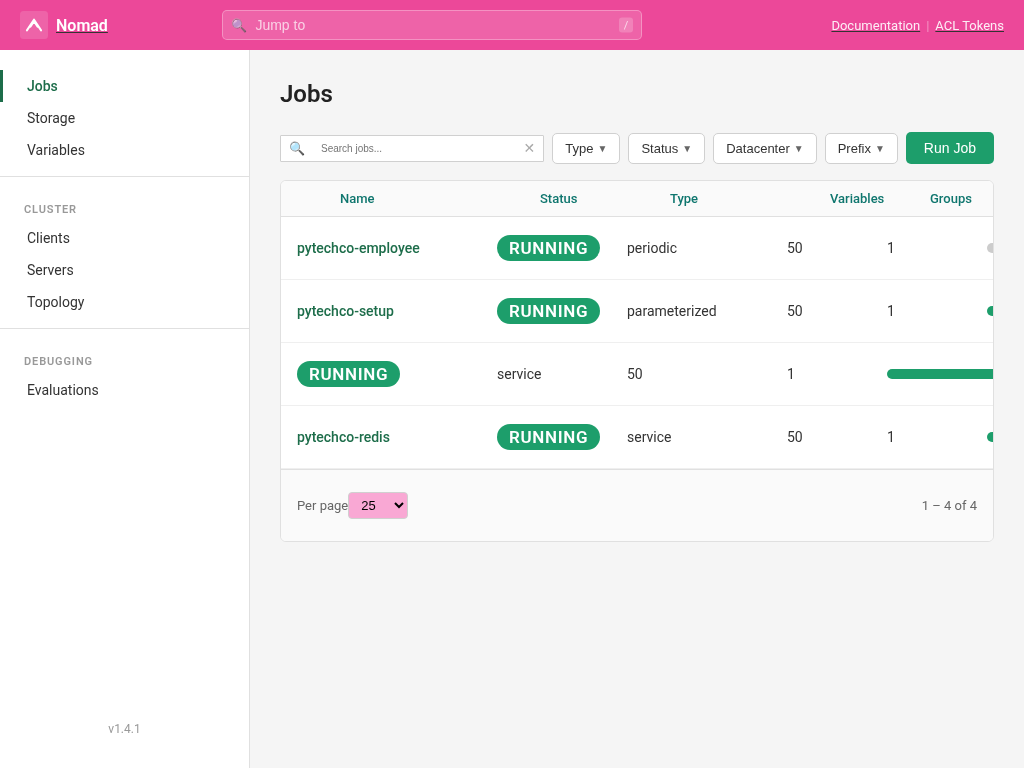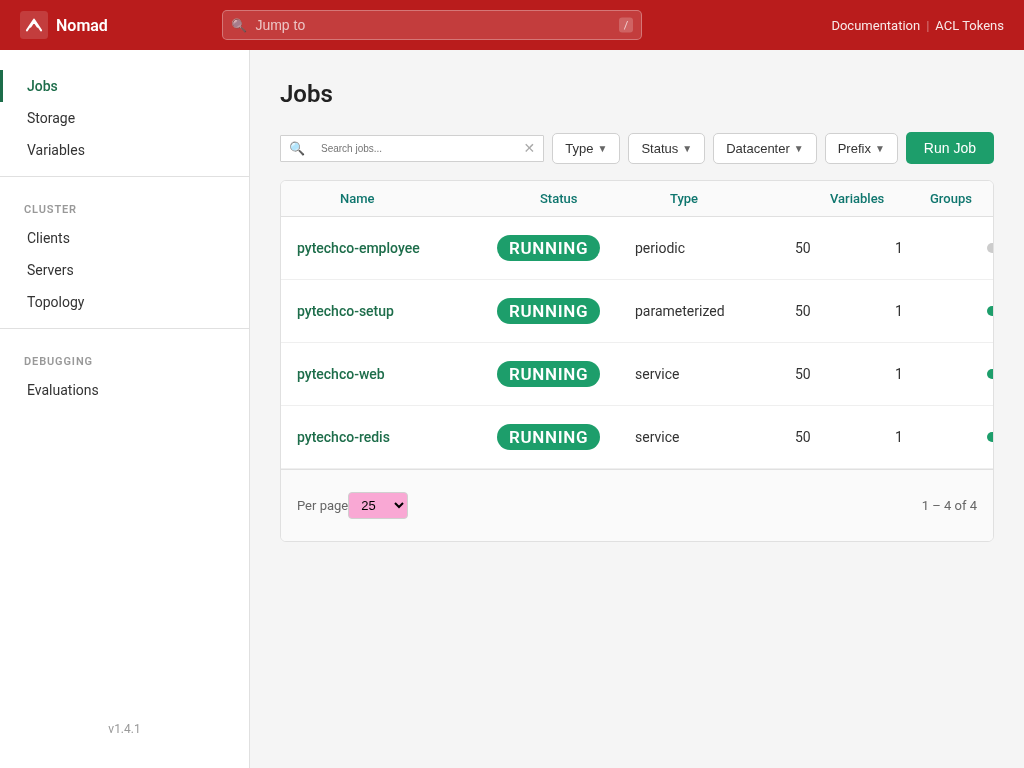--- a/index.html
+++ b/index.html
@@ -1,25 +1,26 @@
 <!DOCTYPE html>
 <html><head>
   <meta charset="utf-8">
   <style>
     * { box-sizing: border-box; margin: 0; padding: 0; }
     body { font-family: -apple-system, BlinkMacSystemFont, 'Segoe UI', Roboto, sans-serif; font-size: 14px; background: #f5f5f5; color: #333; height: 768px; width: 1024px; overflow: hidden; display: flex; flex-direction: column; }
 
     
     .topnav {
-      background: #b91c1c;
+      background: #ec4899;
       height: 50px;
       display: flex;
       align-items: center;
       padding: 0 20px;
       flex-shrink: 0;
+      text-decoration: underline;
     }
     .topnav-brand {
       display: flex;
       align-items: center;
       color: white;
       font-weight: 600;
       font-size: 16px;
       gap: 8px;
       margin-right: 20px;
     }
@@ -244,21 +245,20 @@
       color: white;
       border-radius: 20px;
       padding: 3px 12px;
       font-size: 17px;
       font-weight: 600;
       letter-spacing: 0.04em;
     }
     .cell-value {
       font-size: 14px;
       color: #333;
-      margin-left: 8px;
     }
 
     
     .summary-bar {
       display: flex;
       align-items: center;
       height: 10px;
       border-radius: 5px;
       overflow: hidden;
       width: 130px;
@@ -402,21 +402,20 @@
         <div class="cell-value">50</div>
         <div class="cell-value">1</div>
         <div>
           <div class="summary-bar">
             <div class="summary-green-full"></div>
           </div>
         </div>
       </div>
 
       <div class="table-row">
-        <div class="job-name">pytechco-web</div>
         <div><span class="status-badge">RUNNING</span></div>
         <div class="cell-value">service</div>
         <div class="cell-value">50</div>
         <div class="cell-value">1</div>
         <div>
           <div class="summary-bar">
             <div class="summary-green-full"></div>
           </div>
         </div>
       </div>

